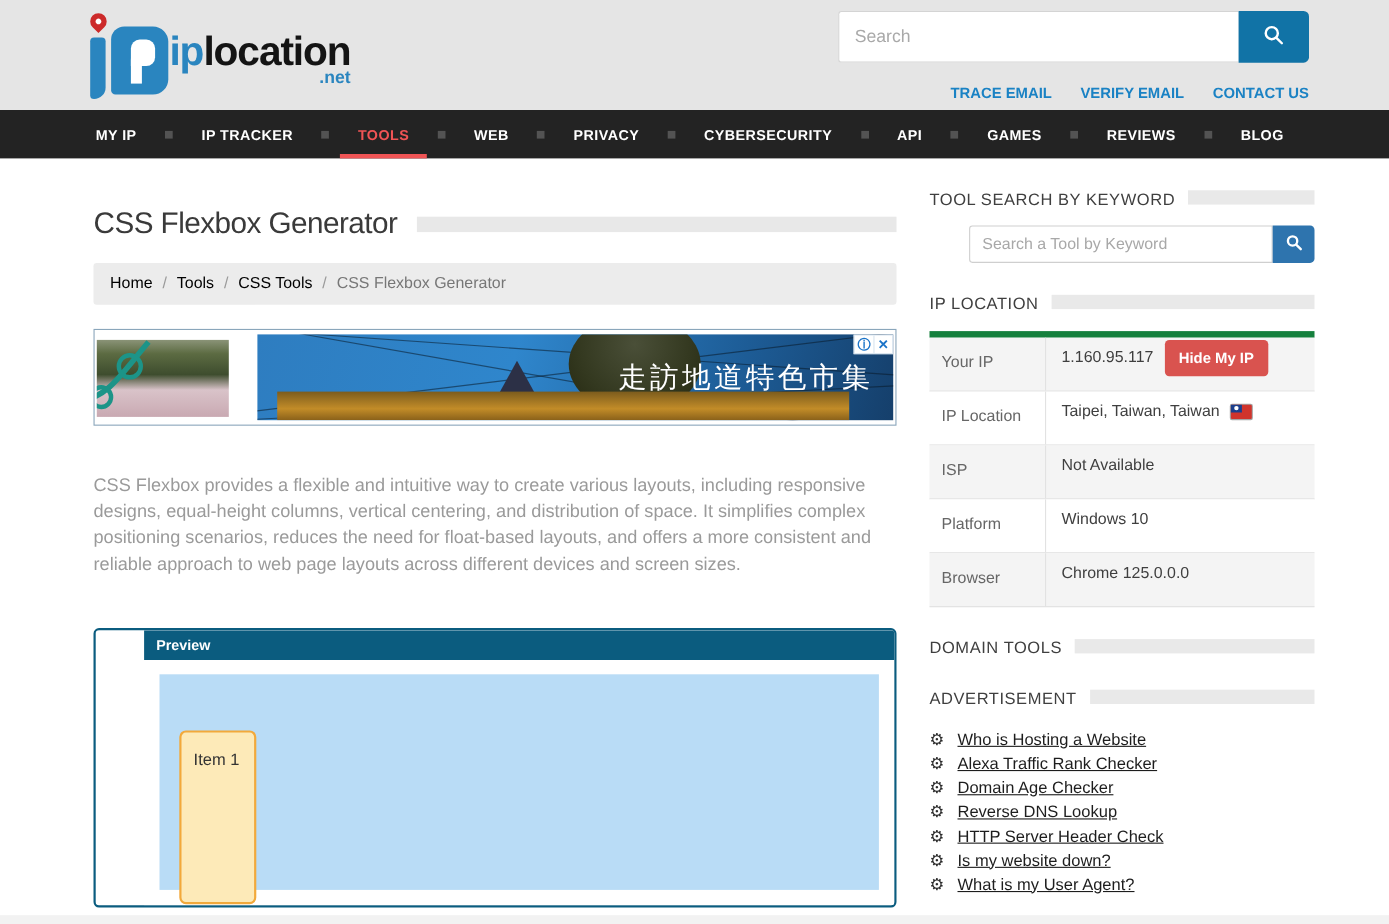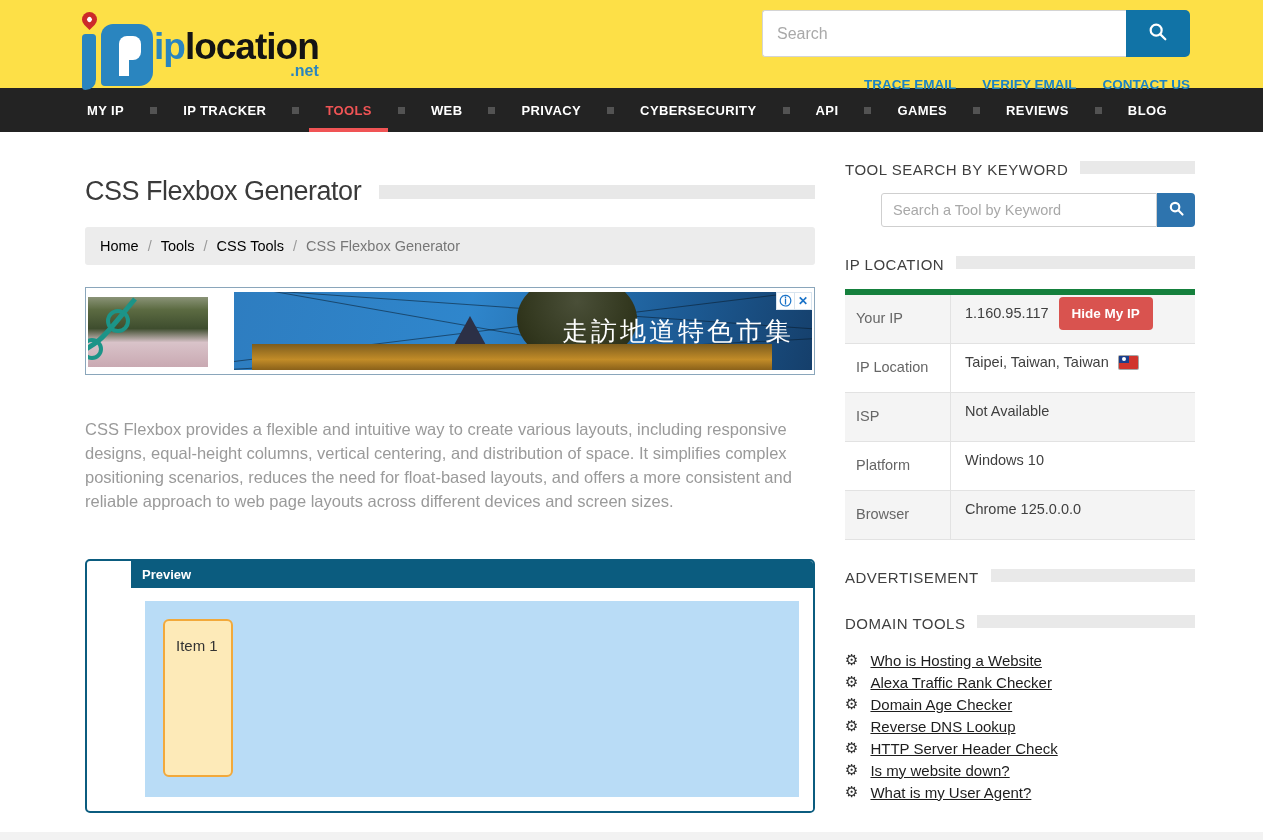--- a/index.html
+++ b/index.html
@@ -1,20 +1,20 @@
 <!DOCTYPE html>
 <html><head>
 <meta charset="utf-8">
 <style>
   * { margin:0; padding:0; box-sizing:border-box; }
   html,body { width:1263px; height:840px; overflow:hidden; background:#fff;
               font-family:"Liberation Sans", sans-serif; }
 
   
-  .header { position:relative; height:88px; background:#fde047;text-decoration:underline; }
+  .header { position:relative; height:100px; background:#e5e5e5;text-decoration:underline; }
   .logo { position:absolute; left:76px; top:10px; display:flex; align-items:flex-start; cursor:pointer; }
   .logo-mark { position:relative; width:78px; height:84px; }
   .pin { position:absolute; left:6px; top:2px; width:15px; height:15px; background:#cc2a2a;
          border-radius:50% 50% 50% 0; transform:rotate(-45deg); }
   .pin::after { content:""; position:absolute; left:5px; top:5px; width:5px; height:5px;
                 background:#fff; border-radius:50%; }
   .bar-i { position:absolute; left:6px; top:24px; width:14px; height:56px;
            background:#2a85bf; border-radius:4px 4px 12px 4px; }
   .logo-p { position:absolute; left:25px; top:14px; width:52px; height:62px;
             background:#2a85bf; border-radius:12px 14px 14px 4px; }
@@ -84,21 +84,21 @@
               color:#1a73c8; font-size:12px; cursor:pointer; font-weight:bold; }
   .ad-badge + .ad-badge { border-left:1px solid #d8e4ef; }
 
   .desc { margin-top:42px; font-size:16.5px; line-height:24px; color:#9a9a9a; }
 
   .preview { margin-top:46px; border:2px solid #0b5c7f; border-radius:5px; overflow:hidden;padding-left:44px; }
   .preview-head { background:#0b5c7f; color:#fff; font-size:13px; font-weight:bold; padding:6px 11px; }
   .preview-body { background:#fff; padding:13px 14px 14px; }
   .flex-container { background:#b9dcf6; height:196px; padding:18px; display:flex; }
   .flex-item { width:70px; height:158px; background:#fdeab8; border:2px solid #f2a93b; border-radius:6px;
-               padding:16px 0 0 11px; font-size:15px; color:#333; }
+               padding:16px 0 0 11px; font-size:15px; color:#333;margin-top:33px; }
 
   
   .side-head { display:flex; align-items:flex-start; gap:12px; margin-top:29px; }
   .side-head:first-child { margin-top:0; }
   .side-title { font-size:15px; color:#3f3f3f; letter-spacing:.5px; white-space:nowrap; }
   .side-bar { flex:1; height:13px; background:#e9e9e9; }
 
   .tool-search { display:flex; height:34px; margin-top:15px;padding-left:36px; }
   .tool-search input { flex:1; border:1px solid #cfcfcf; border-radius:3px 0 0 3px; padding:0 11px;
                        font-size:14.5px; color:#555; outline:none; }
@@ -293,28 +293,28 @@
       </div>
       <div class="ip-row">
         <div class="ip-label">Browser</div>
         <div class="ip-value">
             <span>Chrome 125.0.0.0</span>
           </div>
       </div>
     </div>
 
     <div class="side-head">
+      <span class="side-title">DOMAIN TOOLS</span>
+      <div class="side-bar"></div>
+    </div>
+
+    <div class="side-head">
       <span class="side-title">ADVERTISEMENT</span>
       <div class="side-bar"></div>
     </div>
-
-    <div class="side-head">
-      <span class="side-title">DOMAIN TOOLS</span>
-      <div class="side-bar"></div>
-    </div>
     <ul class="domain-tools">
       <li class="domain-tool">
         <span class="gear">⚙</span>
         <span class="dt-label">Who is Hosting a Website</span>
       </li>
       <li class="domain-tool">
         <span class="gear">⚙</span>
         <span class="dt-label">Alexa Traffic Rank Checker</span>
       </li>
       <li class="domain-tool">

